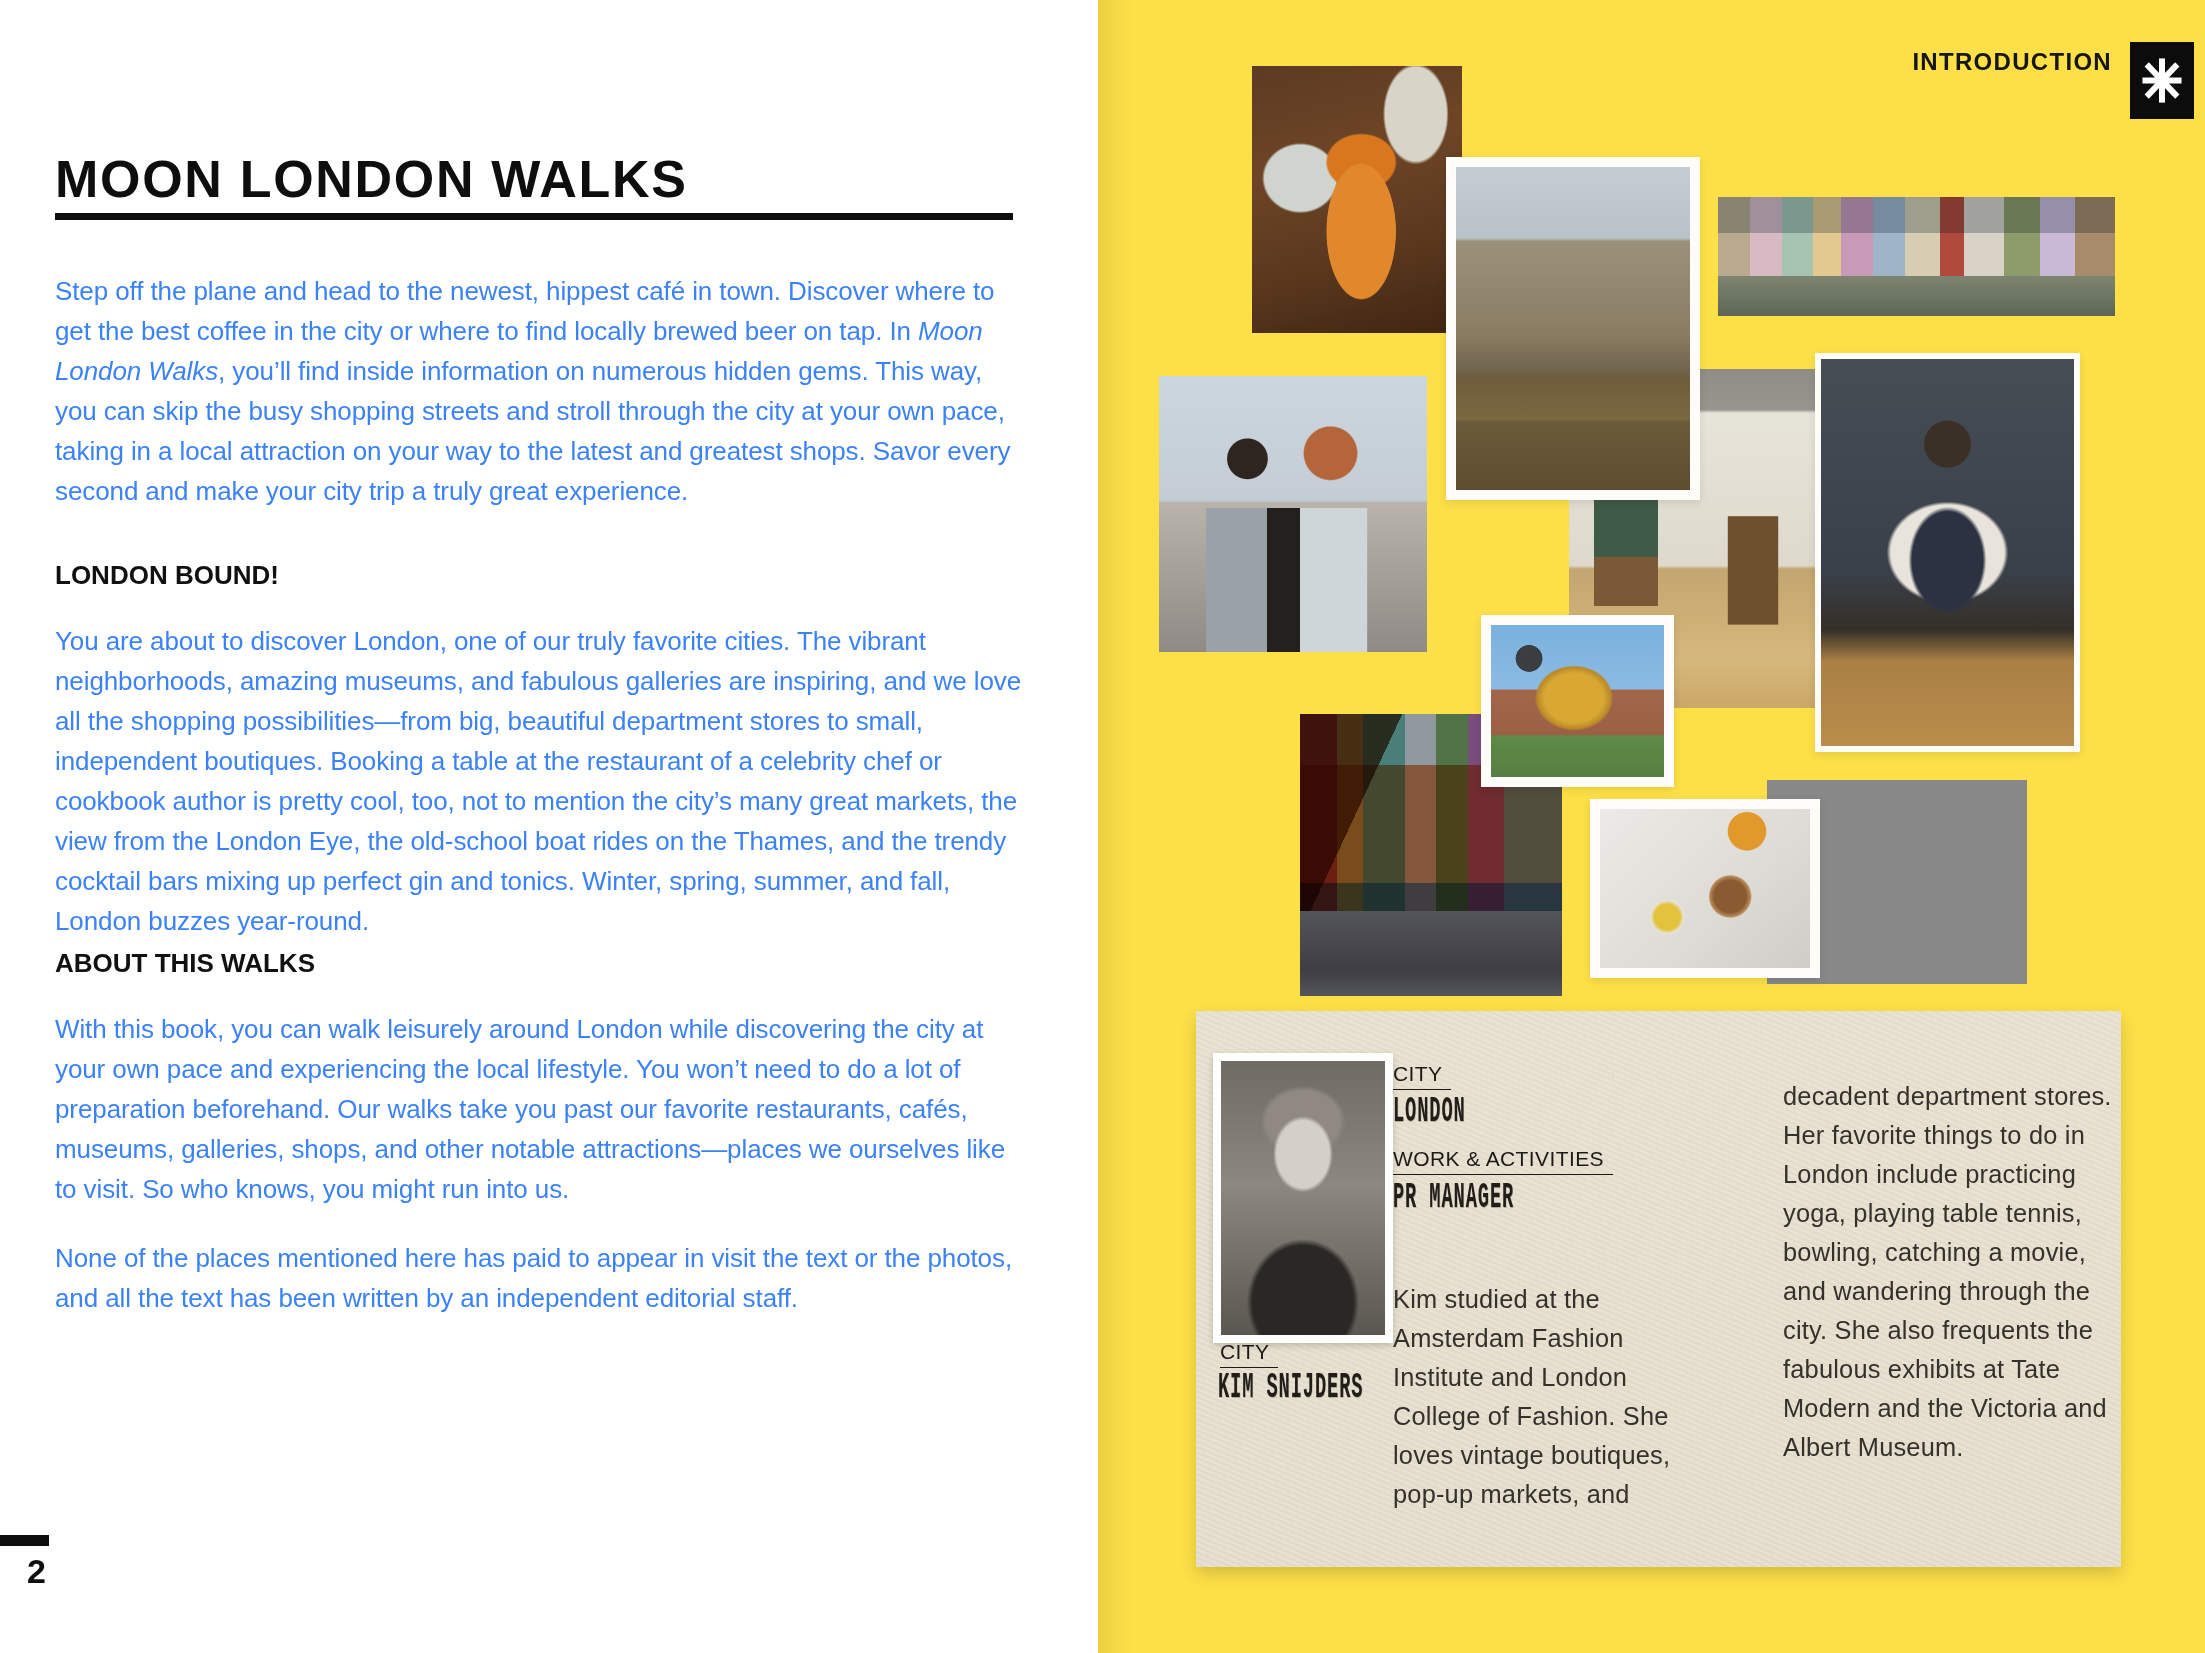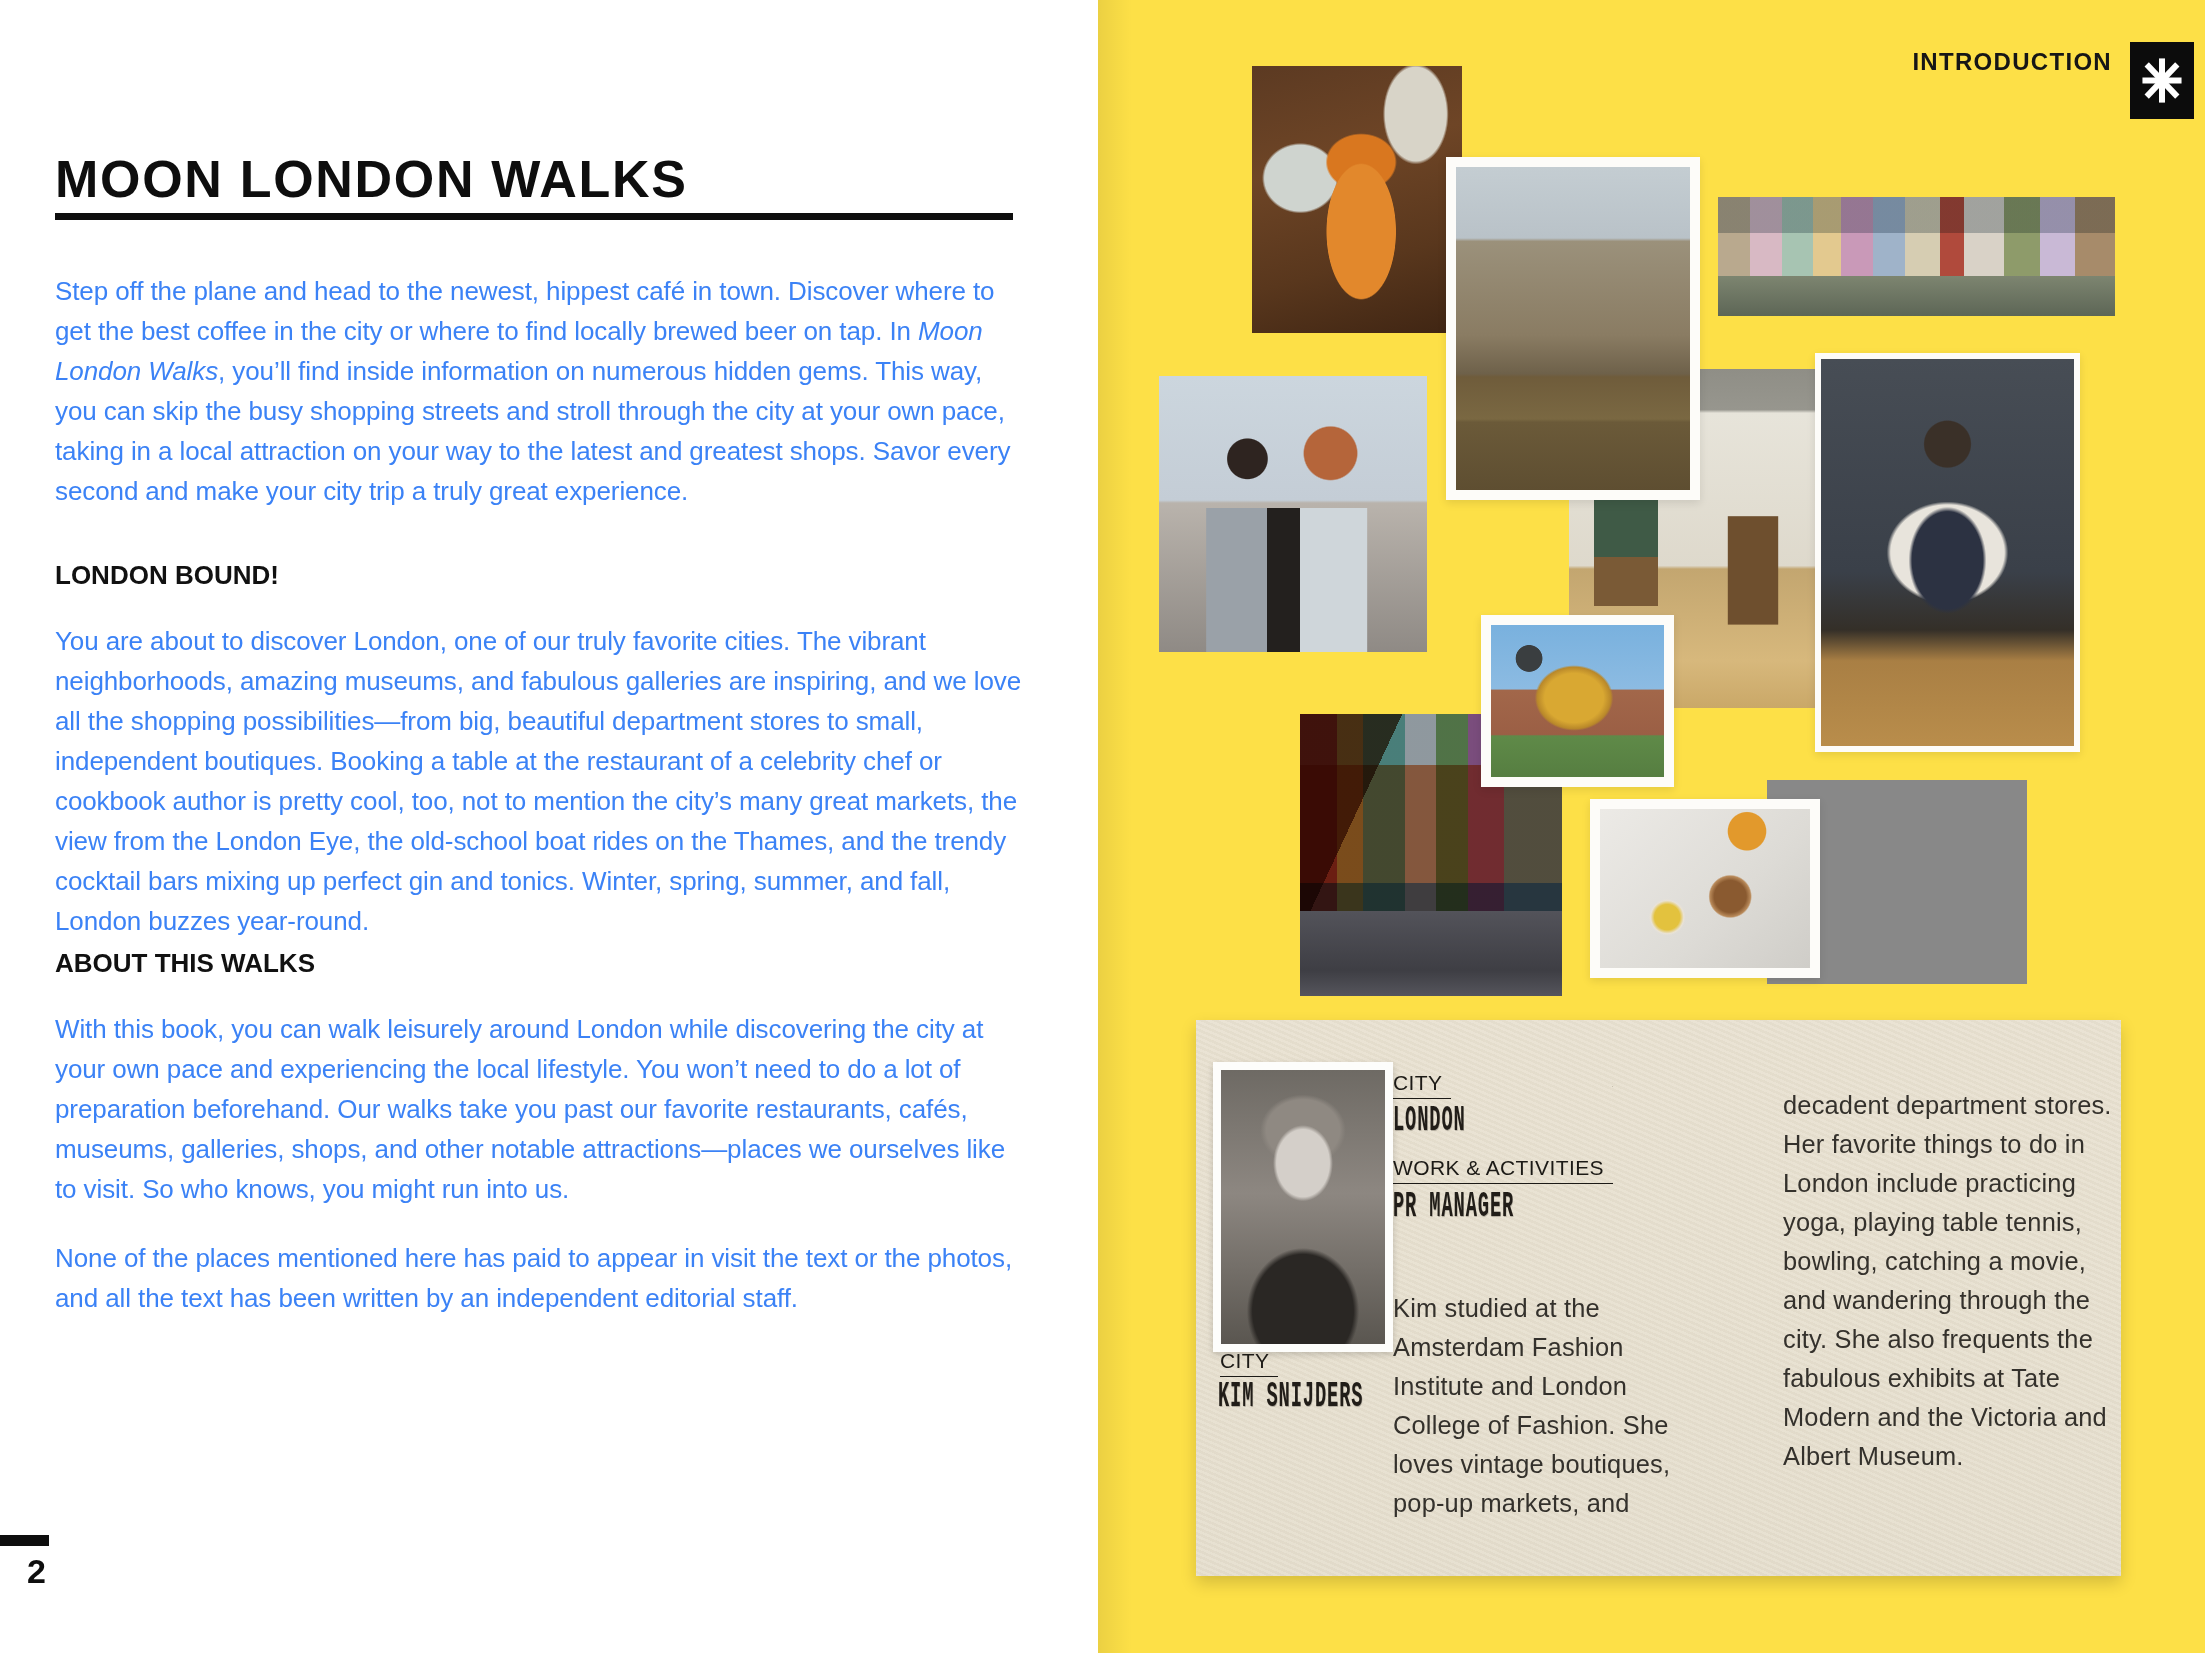--- a/index.html
+++ b/index.html
@@ -118,21 +118,20 @@
   
   .profile-card{
     position:absolute;left:98px;top:1011px;width:925px;height:556px;z-index:5;
     background:
       radial-gradient(circle 1.7px at 22% 33%,rgba(160,150,120,0.25) 0 60%,rgba(0,0,0,0) 70%),
       radial-gradient(circle 1.7px at 68% 72%,rgba(160,150,120,0.22) 0 60%,rgba(0,0,0,0) 70%),
       radial-gradient(circle 0.8px at 45% 12%,rgba(120,110,90,0.3) 0 60%,rgba(0,0,0,0) 70%),
       repeating-linear-gradient(23deg,rgba(255,255,255,0.05) 0 2.5px,rgba(140,130,105,0.05) 2.5px 5.1px),
       linear-gradient(180deg,#e9e2d2,#e6dfcf);
     box-shadow:0 6.8px 15.3px rgba(0,0,0,0.16);
-    margin-top:9px;
   }
   .portrait{
     position:absolute;left:17px;top:42px;width:164px;height:274px;
     border:8.5px solid #fdfdfb;box-shadow:0 2.5px 6.8px rgba(0,0,0,0.18);
     background:
       radial-gradient(ellipse 44px 56px at 50% 34%,#d4cfc9 0 60%,rgba(0,0,0,0) 68%),
       radial-gradient(ellipse 61px 51px at 50% 22%,#8f8982 0 60%,rgba(0,0,0,0) 70%),
       radial-gradient(ellipse 72px 81px at 50% 88%,#2a2724 0 70%,rgba(0,0,0,0) 78%),
       linear-gradient(180deg,#6e6a64 0%,#8d8781 45%,#5a5650 100%);
   }

